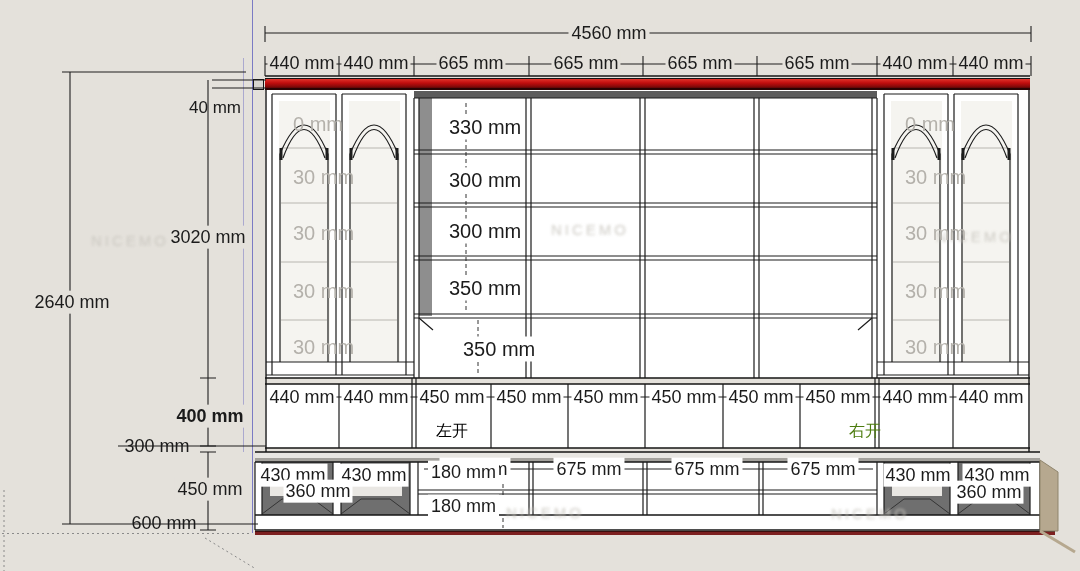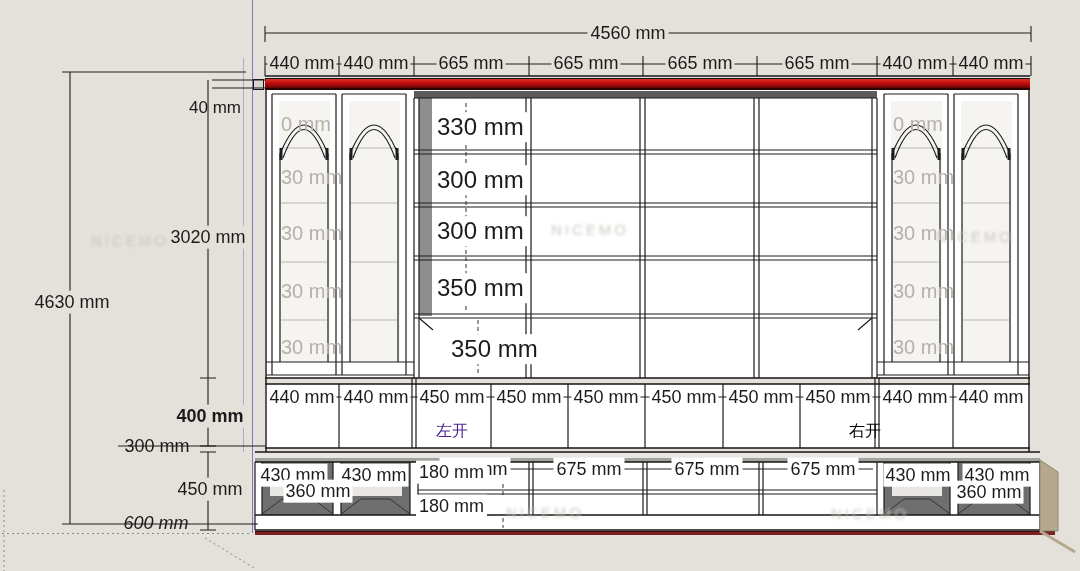--- a/index.html
+++ b/index.html
@@ -2,31 +2,31 @@
 <html><head>
 <meta charset="utf-8">
 <style>
   html,body{margin:0;padding:0;background:#e4e1db;}
   .canvas{position:relative;width:1080px;height:571px;background:#e4e1db;overflow:hidden;
           font-family:"Liberation Sans",sans-serif;}
   .fill{position:absolute;}
   svg.lines{position:absolute;left:0;top:0;pointer-events:none;}
   .lbl{position:absolute;transform:translate(-50%,-50%);font:18px/1.15 "Liberation Sans",sans-serif;
        color:#1b1b1b;white-space:nowrap;padding:1px 3px;}
-  .lft{transform:translate(0,-50%);}
+  .lft{transform:translate(0,-50%);margin-left:12px;}
   .pg{background:#e4e1db;}
   .wh{background:#ffffff;}
   .tr{background:transparent;}
-  .s20{font-size:24px;text-align:right;}
+  .s20{font-size:20px;text-align:right;}
   .s17{font-size:17px;margin-top:24px;}
   .s16{font-size:16px;}
   .dl{padding:1px 2px;}
   .faint{color:#b4b1ab;background:transparent;padding:0;font-size:20px;}
-  .open-l{color:#4c1d95;}
-  .open-r{color:#000000;}
+  .open-l{color:#000000;}
+  .open-r{color:#4d7c0f;}
   .wm{position:absolute;transform:translate(-50%,-50%);font:15px "Liberation Sans",sans-serif;
       color:#c9c6bf;filter:blur(1.5px);opacity:.9;letter-spacing:3px;}
   .crown{position:absolute;left:265px;top:78px;width:765px;height:12px;
          background:linear-gradient(#e2322a 0%,#c00d0d 45%,#8c0a0a 80%,#5e0606 100%);
          border-top:1.5px solid #151515;border-bottom:2px solid #2a0303;box-sizing:border-box;}
   .kick{position:absolute;left:255px;top:531px;width:800px;height:4px;background:#7c2020;
         border-top:1px solid #3c0d0d;box-sizing:border-box;}
 </style>
 </head>
 <body>
@@ -144,38 +144,38 @@
       <path d="M884 514 L904 499 M950 514 L930 499 M904 499 H930"></path>
       <path d="M958 514 L978 499 M1030 514 L1010 499 M978 499 H1010"></path>
     </g>
 
     <g>
       <polygon points="1040,460 1058,472 1058,531 1040,531" fill="#b6a88f" stroke="#8f856d" stroke-width="1"></polygon>
       <path d="M1040 531 L1075 552" stroke="#b6a88f" stroke-width="3" fill="none"></path>
     </g>
   </svg>
 
-  <div class="lbl pg" style="left:628px;top:33px;">4560 mm</div>
+  <div class="lbl pg" style="left:609px;top:33px;">4560 mm</div>
 
   <div class="lbl pg dl" style="left:302px;top:63px;">440 mm</div>
   <div class="lbl pg dl" style="left:376px;top:63px;">440 mm</div>
   <div class="lbl pg dl" style="left:471px;top:63px;">665 mm</div>
   <div class="lbl pg dl" style="left:586px;top:63px;">665 mm</div>
   <div class="lbl pg dl" style="left:700px;top:63px;">665 mm</div>
   <div class="lbl pg dl" style="left:817px;top:63px;">665 mm</div>
   <div class="lbl pg dl" style="left:915px;top:63px;">440 mm</div>
   <div class="lbl pg dl" style="left:991px;top:63px;">440 mm</div>
 
   <div class="lbl tr s17" style="left:215px;top:84px;">40 mm</div>
   <div class="lbl pg" style="left:208px;top:237px;">3020 mm</div>
-  <div class="lbl pg" style="left:72px;top:302px;">4630 mm</div>
+  <div class="lbl pg" style="left:72px;top:302px;">2640 mm</div>
   <div class="lbl pg" style="left:210px;top:416px;font-weight:bold;">400 mm</div>
   <div class="lbl tr" style="left:157px;top:446px;">300 mm</div>
   <div class="lbl pg" style="left:210px;top:489px;">450 mm</div>
-  <div class="lbl tr" style="left:156px;top:523px;font-style:italic;">600 mm</div>
+  <div class="lbl tr" style="left:164px;top:523px;">600 mm</div>
 
   <div class="lbl wh lft s20" style="left:434px;top:127px;">330 mm</div>
   <div class="lbl wh lft s20" style="left:434px;top:180px;">300 mm</div>
   <div class="lbl wh lft s20" style="left:434px;top:231px;">300 mm</div>
   <div class="lbl wh lft s20" style="left:434px;top:288px;">350 mm</div>
   <div class="lbl wh lft s20" style="left:448px;top:349px;">350 mm</div>
 
   <div class="lbl wh dl" style="left:302px;top:397px;">440 mm</div>
   <div class="lbl wh dl" style="left:376px;top:397px;">440 mm</div>
   <div class="lbl wh dl" style="left:452px;top:397px;">450 mm</div>

